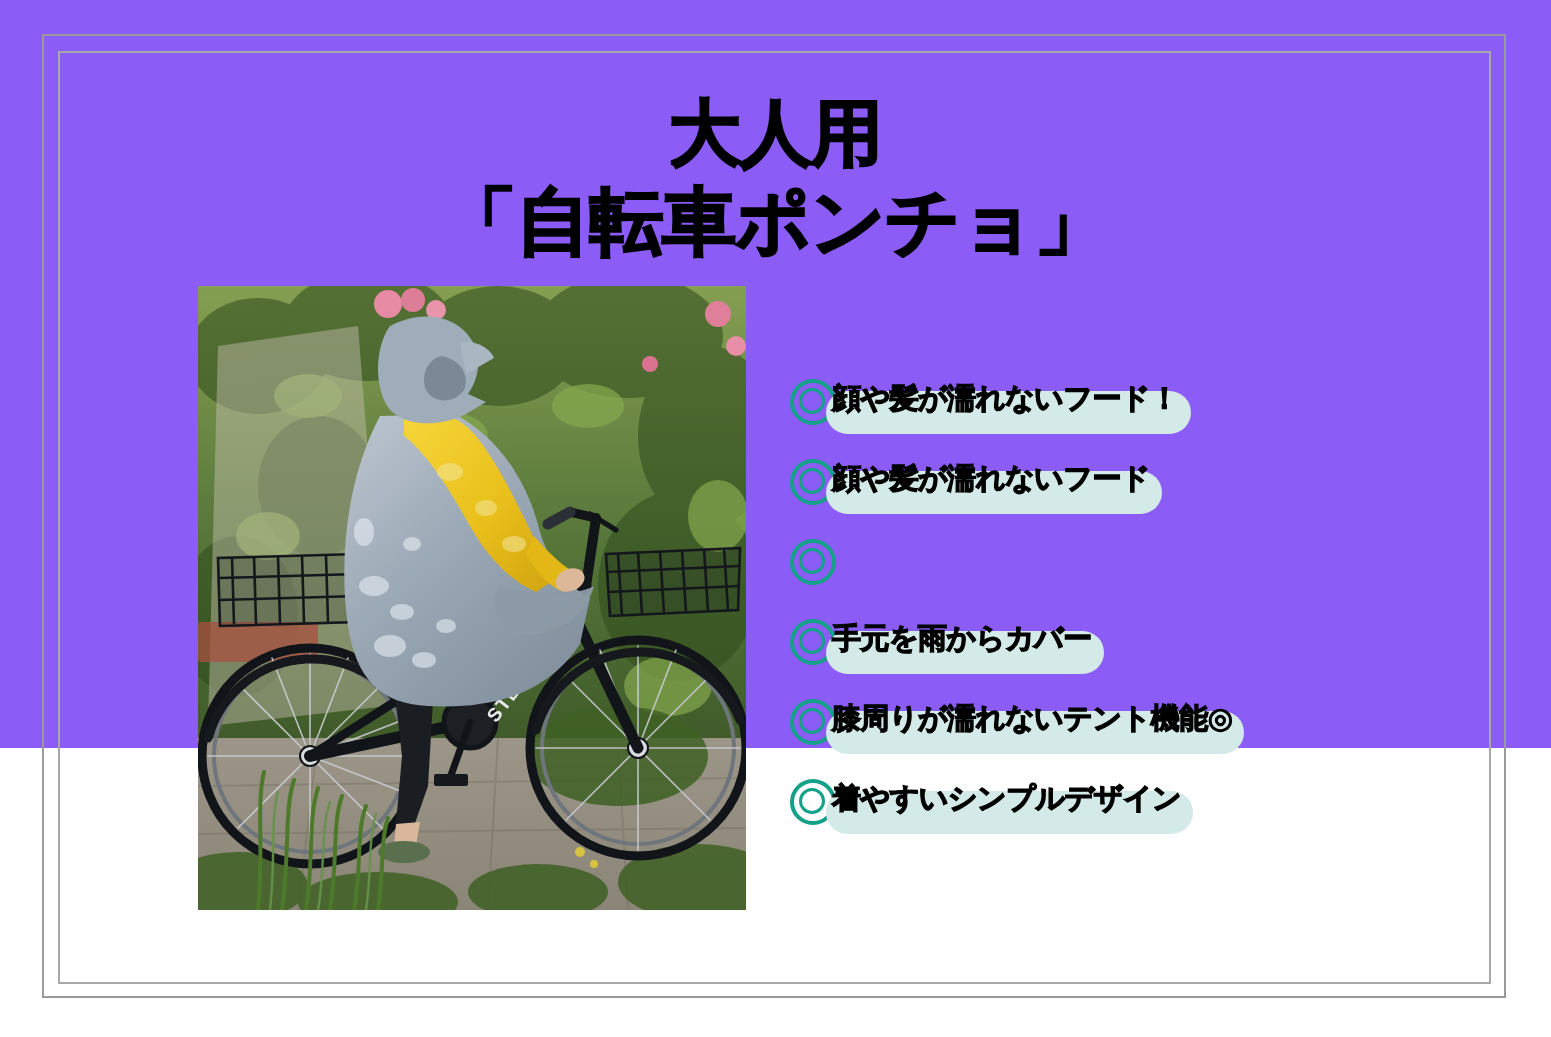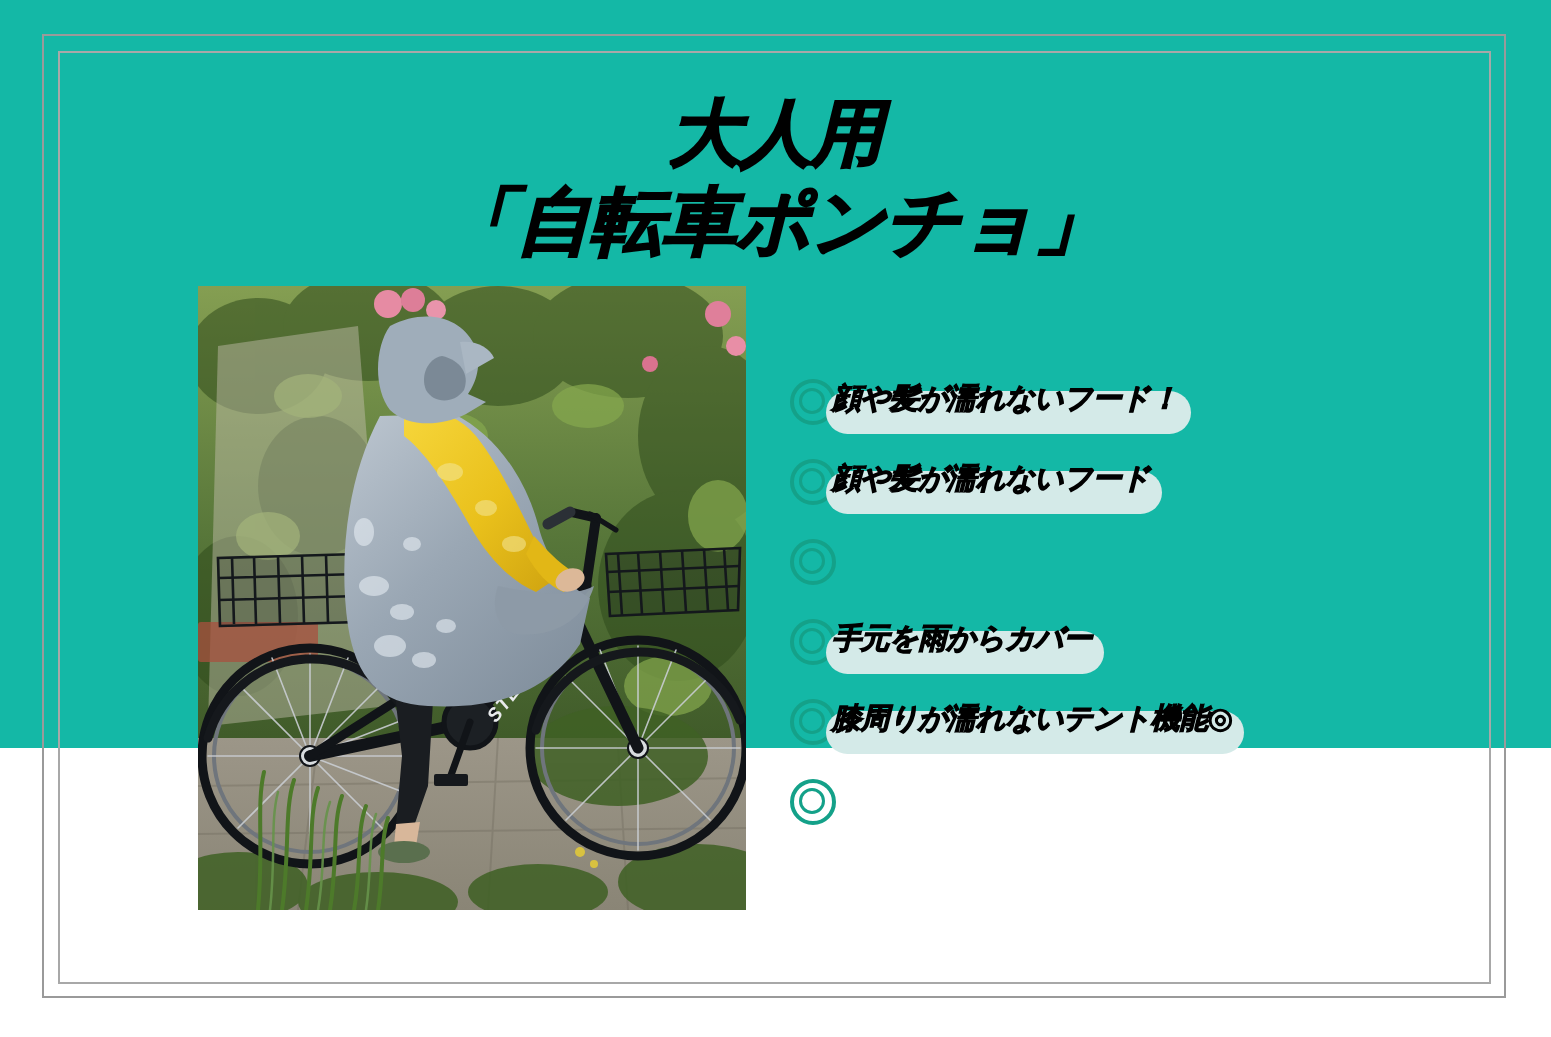--- a/index.html
+++ b/index.html
@@ -10,22 +10,21 @@
     height: 1037px;
     background: #ffffff;
     font-family: "Liberation Sans", "DejaVu Sans", sans-serif;
     overflow: hidden;
   }
 
   #poster {
     position: relative;
     width: 1551px;
     height: 748px;
-    background: #14b8a6;
-    font-style: italic;
+    background: #8b5cf6;
   }
 
   
   .frame-outer {
     position: absolute;
     left: 42px;  top: 34px;
     width: 1464px; height: 964px;
     border: 2px solid #9a9a9a;
     pointer-events: none;
   }
@@ -420,16 +419,20 @@
     <div class="feature-row">
       <span class="bullet-marker"></span>
       <span class="feature-text-wrap">
         <span class="feature-hl"></span>
         <span class="feature-text">膝周りが濡れないテント機能◎</span>
       </span>
     </div>
 
     <div class="feature-row">
       <span class="bullet-marker"></span>
+      <span class="feature-text-wrap">
+        <span class="feature-hl"></span>
+        <span class="feature-text">着やすいシンプルデザイン</span>
+      </span>
     </div>
 
   </div>
 </div>
 
 </body></html>

